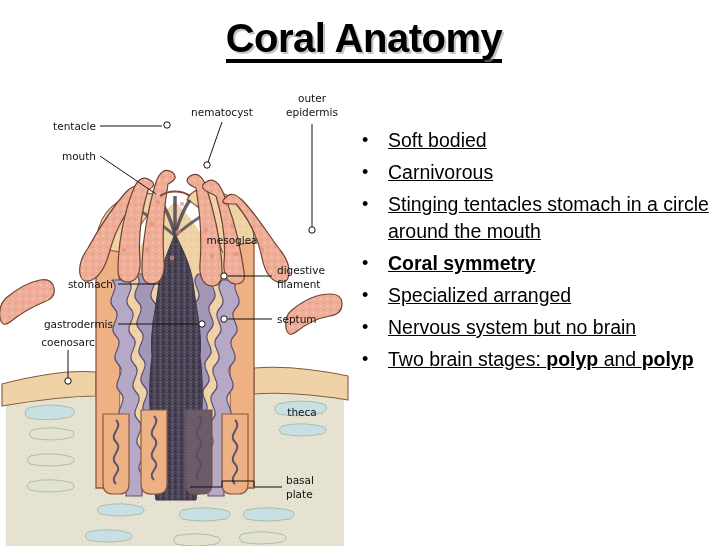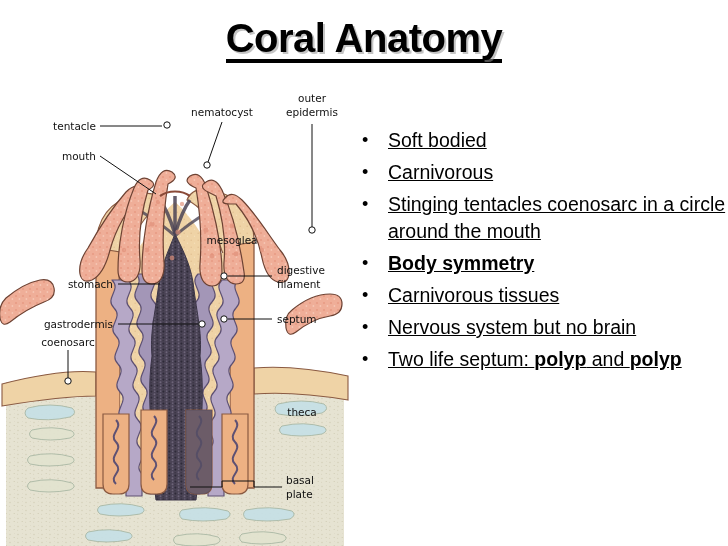--- a/index.html
+++ b/index.html
@@ -355,31 +355,31 @@
     <div class="bullet-row">
       <span class="bullet-dot">•</span>
       <span class="bullet-text"><span>Soft bodied</span></span>
     </div>
     <div class="bullet-row">
       <span class="bullet-dot">•</span>
       <span class="bullet-text"><span>Carnivorous</span></span>
     </div>
     <div class="bullet-row">
       <span class="bullet-dot">•</span>
-      <span class="bullet-text"><span>Stinging tentacles coenosarc in a circle around the mouth</span></span>
-    </div>
-    <div class="bullet-row">
-      <span class="bullet-dot">•</span>
-      <span class="bullet-text"><span class="b">Body symmetry</span></span>
-    </div>
-    <div class="bullet-row">
-      <span class="bullet-dot">•</span>
-      <span class="bullet-text"><span>Carnivorous tissues</span></span>
+      <span class="bullet-text"><span>Stinging tentacles stomach in a circle around the mouth</span></span>
+    </div>
+    <div class="bullet-row">
+      <span class="bullet-dot">•</span>
+      <span class="bullet-text"><span class="b">Coral symmetry</span></span>
+    </div>
+    <div class="bullet-row">
+      <span class="bullet-dot">•</span>
+      <span class="bullet-text"><span>Specialized arranged</span></span>
     </div>
     <div class="bullet-row">
       <span class="bullet-dot">•</span>
       <span class="bullet-text"><span>Nervous system but no brain</span></span>
     </div>
     <div class="bullet-row">
       <span class="bullet-dot">•</span>
-      <span class="bullet-text"><span>Two life septum: </span><span class="b">polyp</span><span> and </span><span class="b">polyp</span></span>
+      <span class="bullet-text"><span>Two brain stages: </span><span class="b">polyp</span><span> and </span><span class="b">polyp</span></span>
     </div>
   </div>
 
 </body></html>

